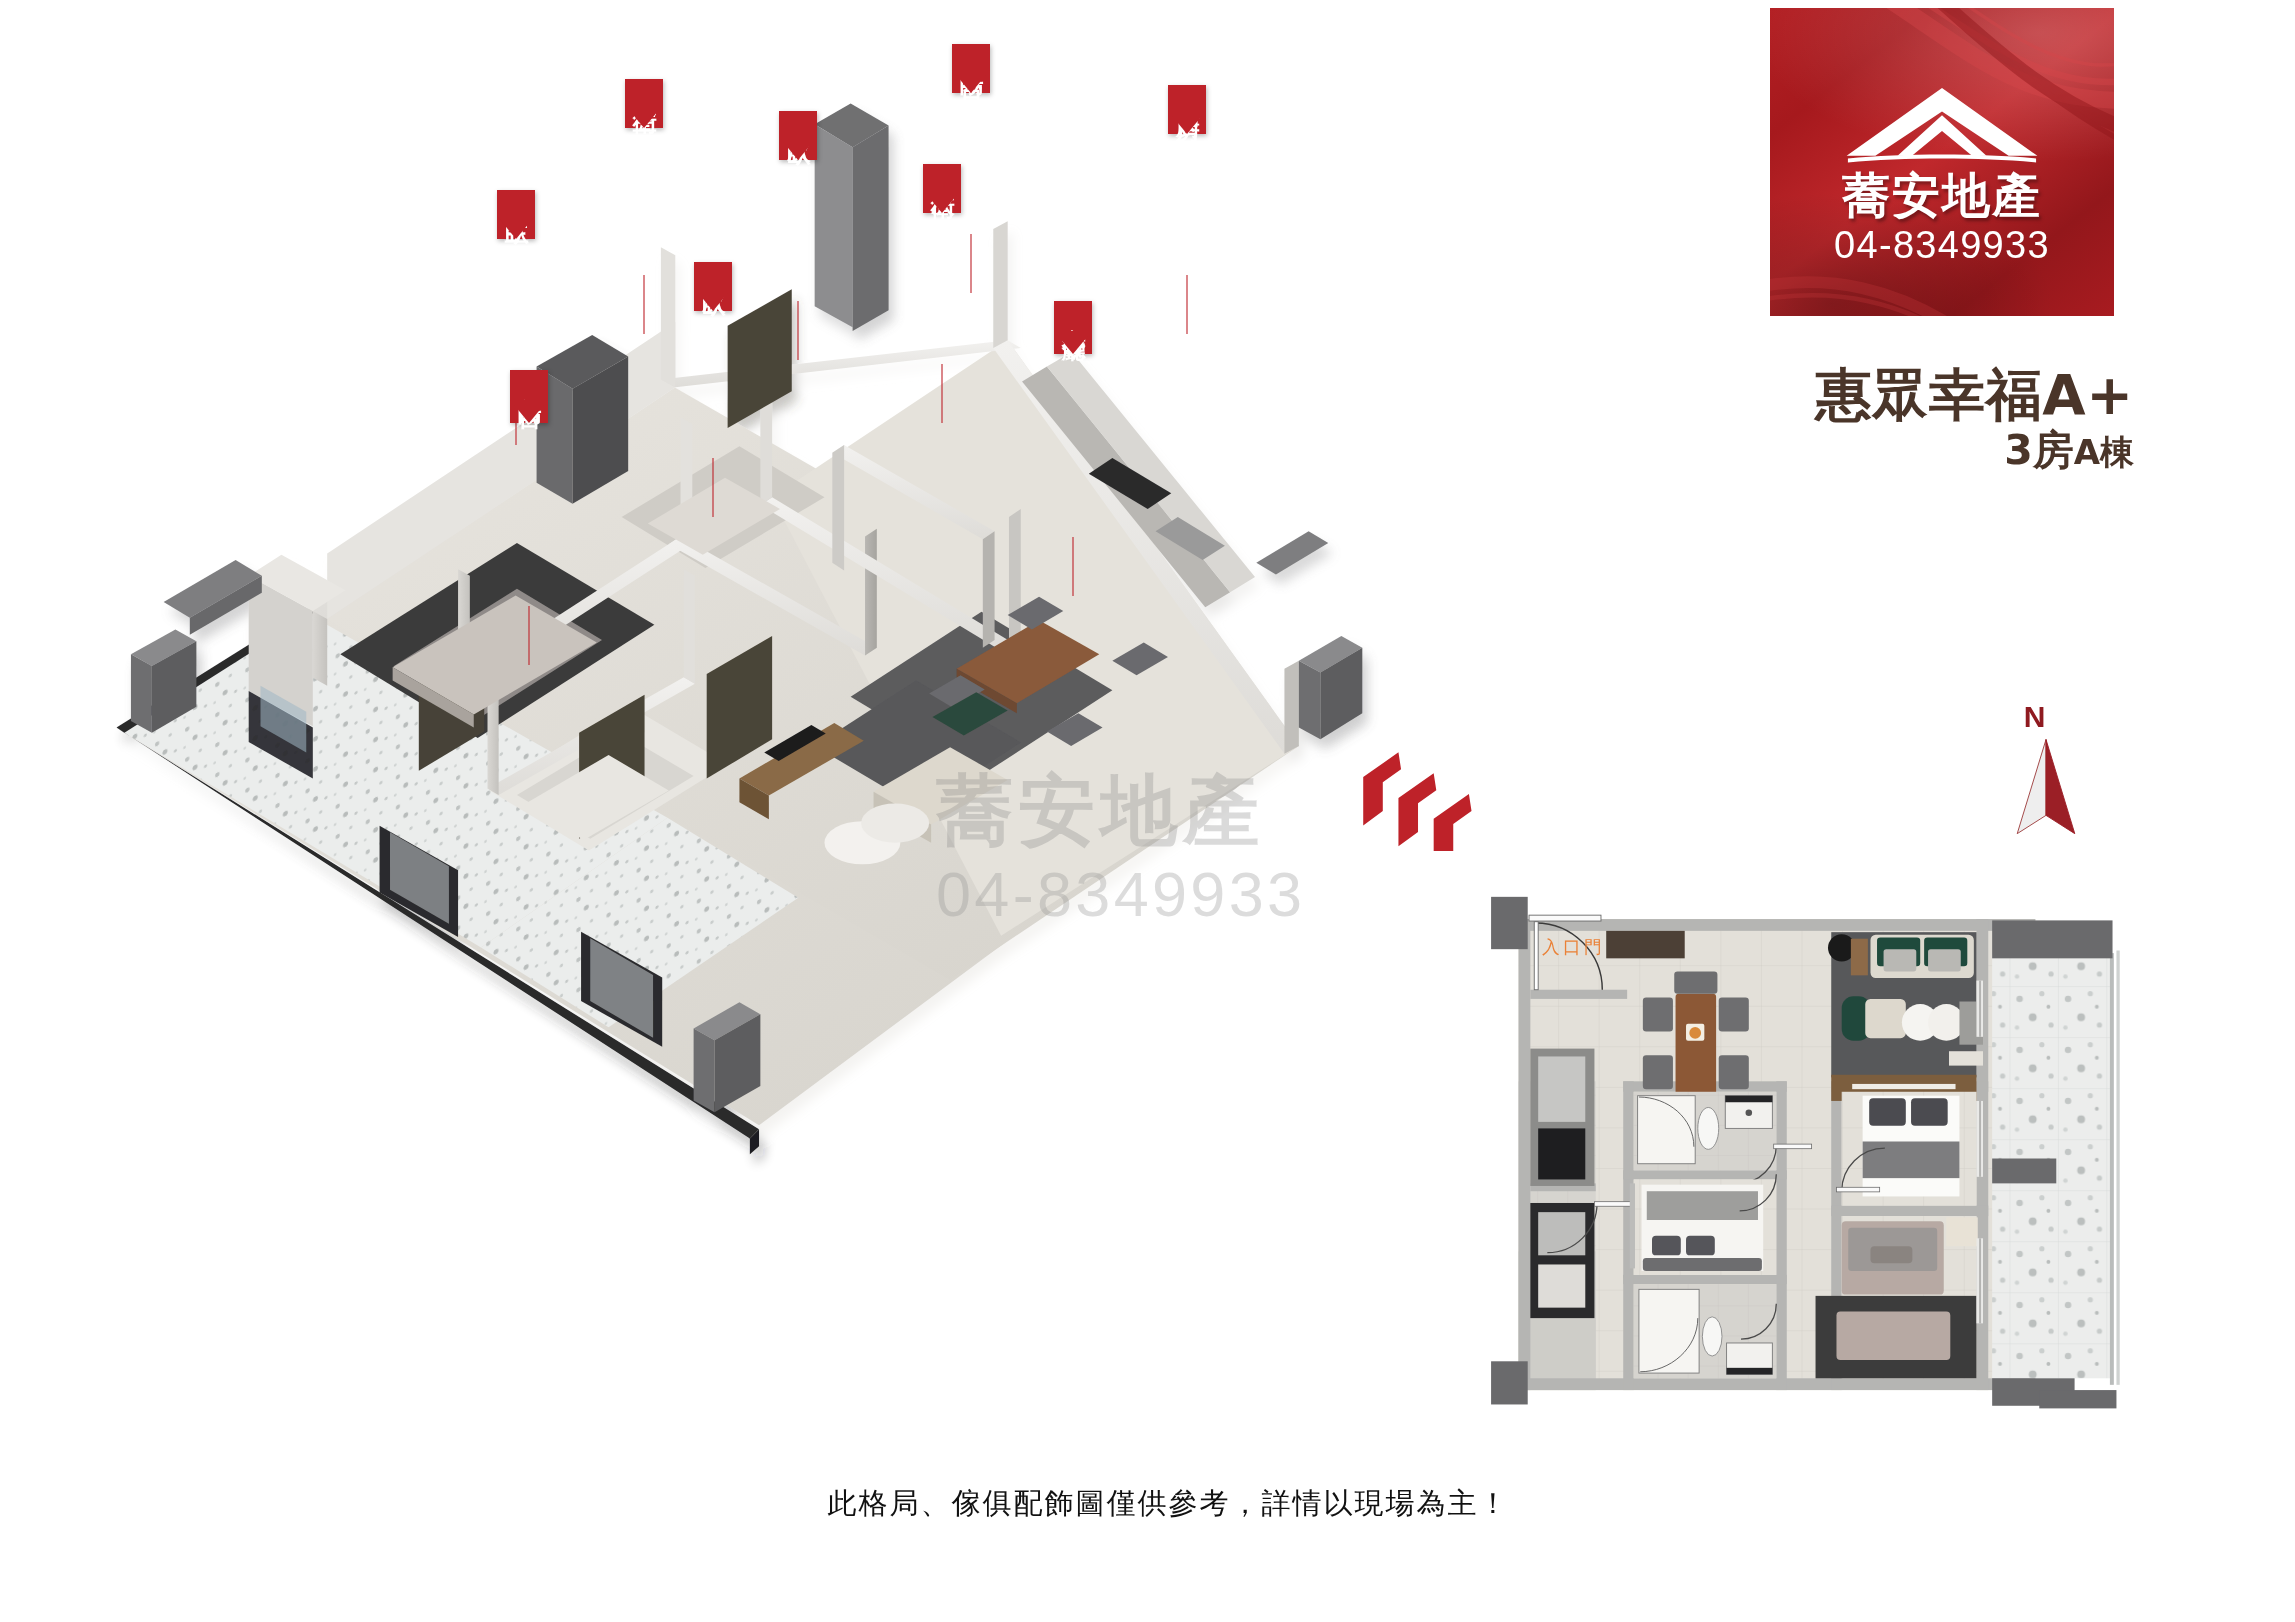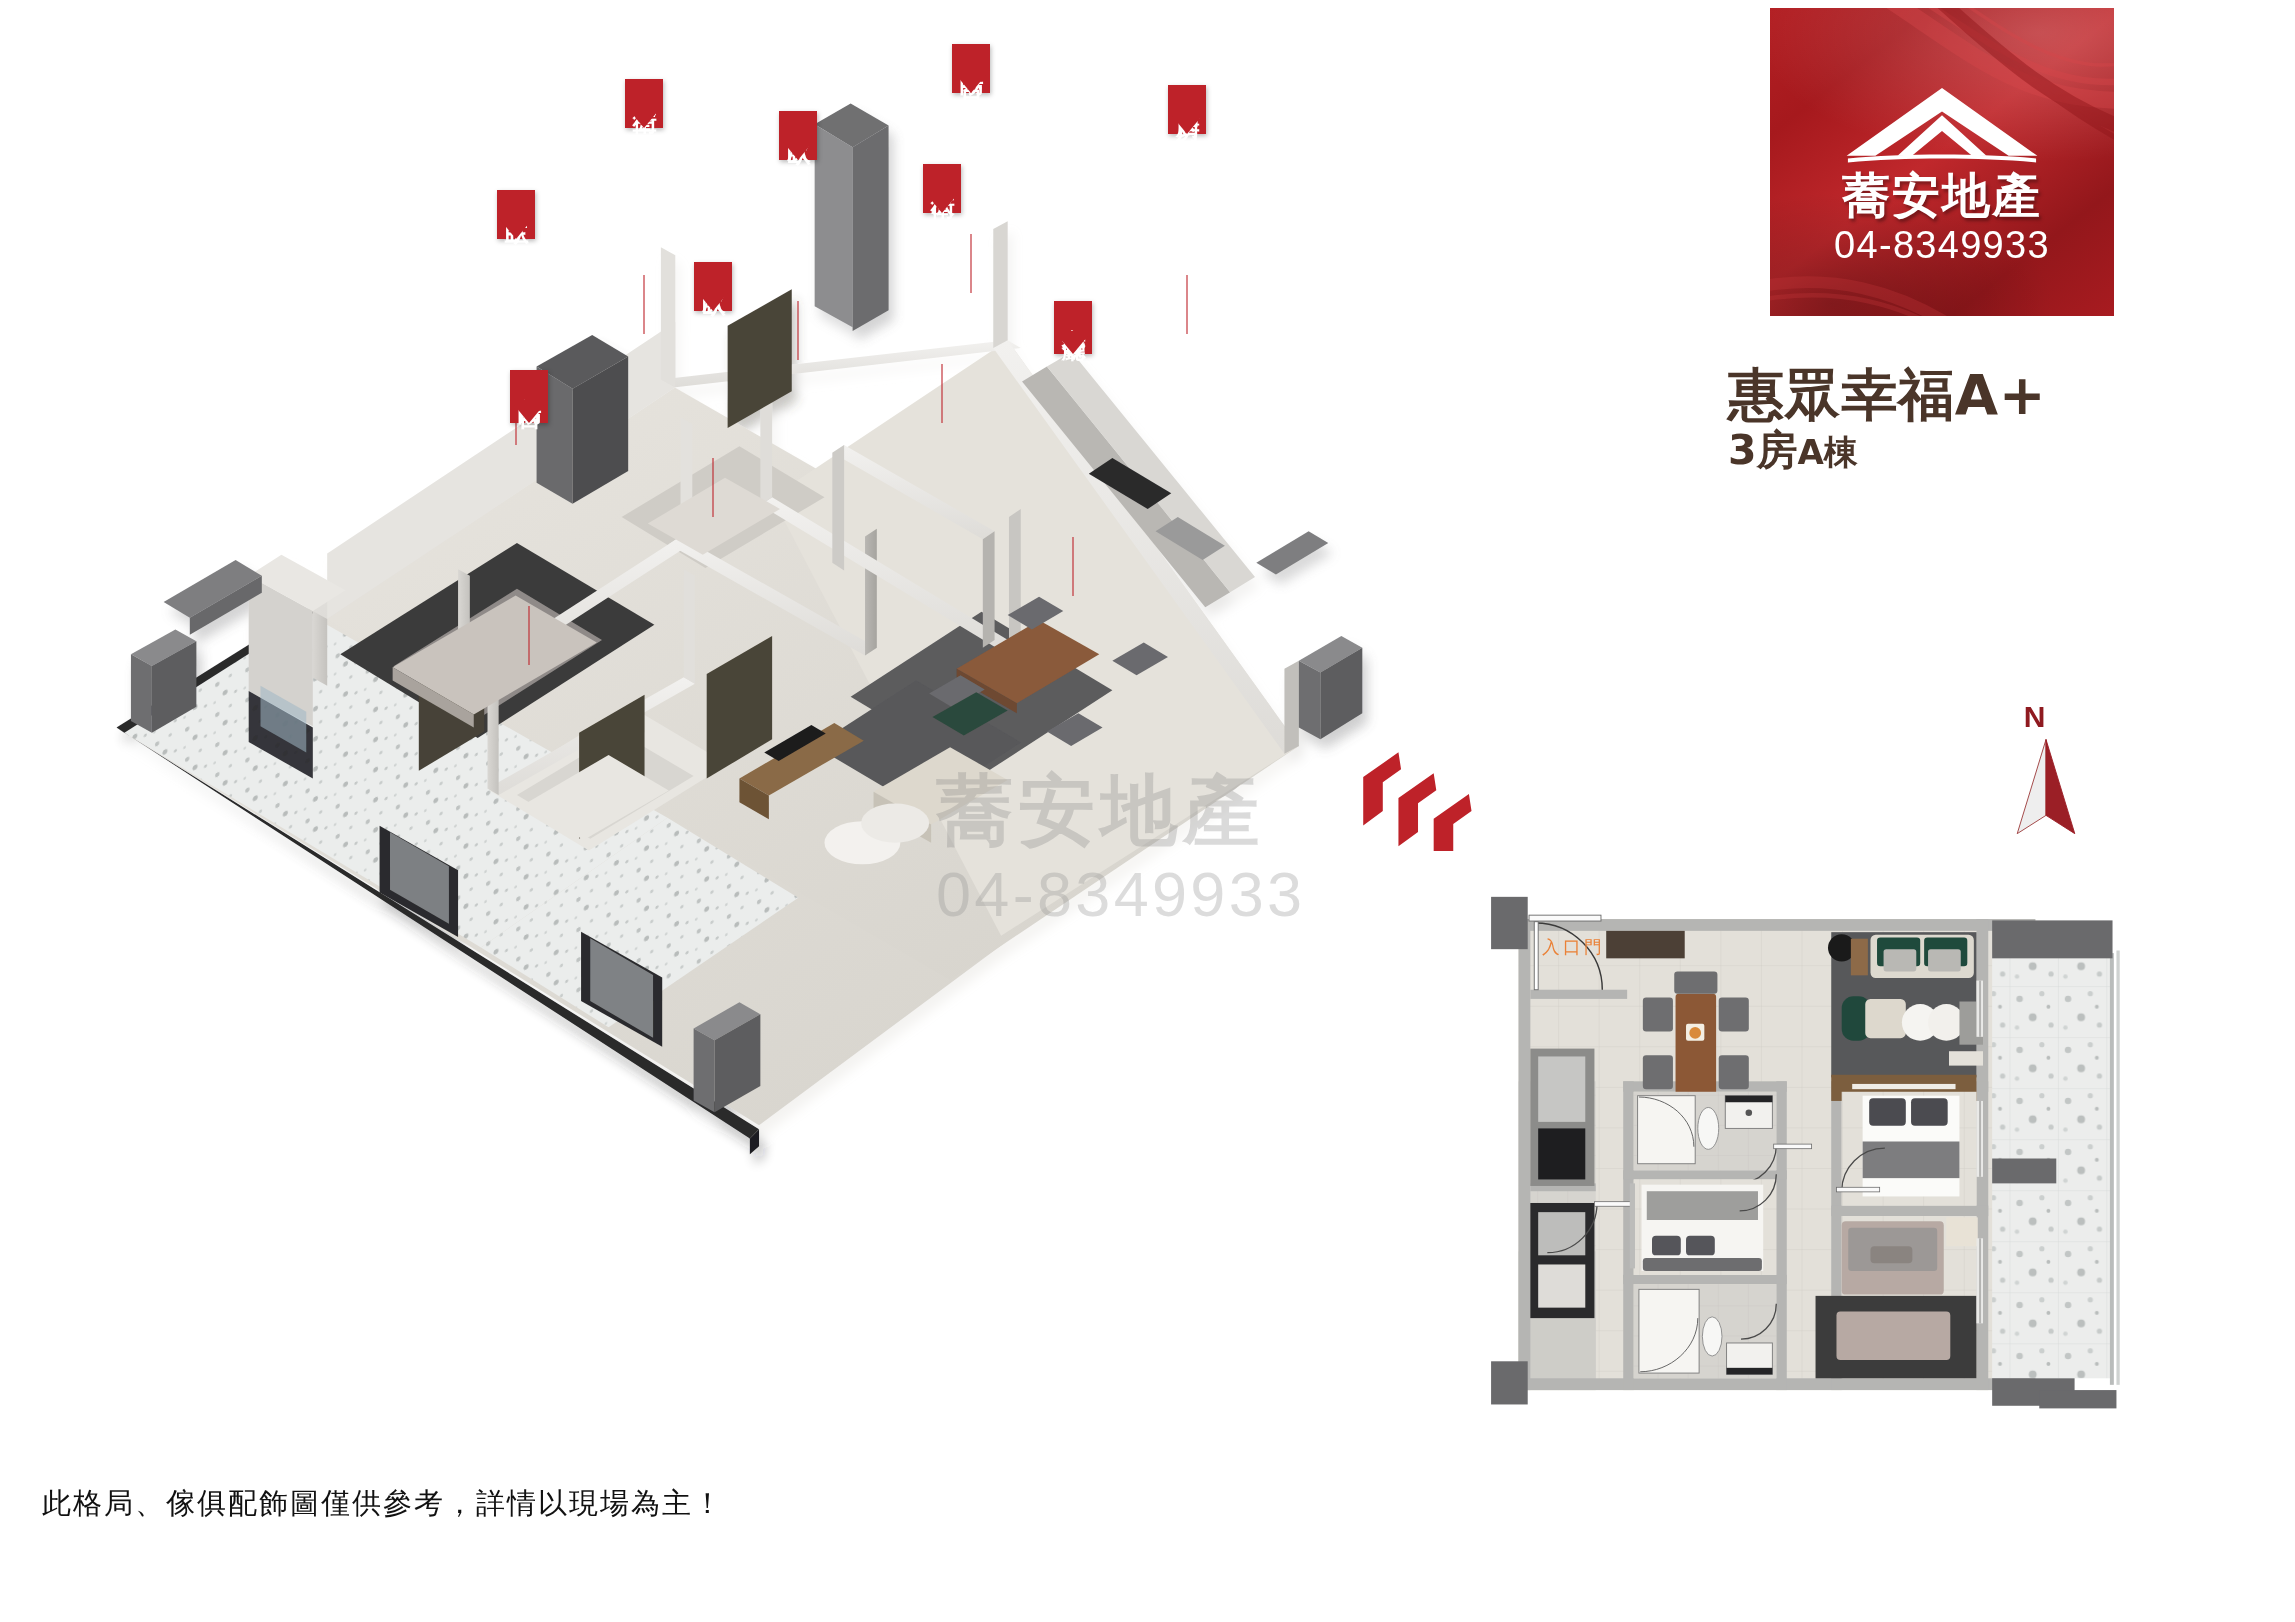--- a/index.html
+++ b/index.html
@@ -34,21 +34,21 @@
      width:196px;height:79px;}
   .logo-name{position:absolute;left:0;right:0;top:156px;text-align:center;
      color:#fff;font-size:48px;font-weight:900;letter-spacing:2px;
      font-family:"DejaVu Sans","Liberation Sans",sans-serif;
      text-shadow:2px 2.6px 3.3px rgba(0,0,0,.35);}
   .logo-phone{position:absolute;left:0;right:0;top:216px;text-align:center;
      color:#fff;font-size:38px;font-weight:400;letter-spacing:1.3px;
      font-family:"Liberation Sans","DejaVu Sans",sans-serif;}
 
   
-  #title-block{position:absolute;left:1728px;top:366px;width:406px;
+  #title-block{position:absolute;left:1728px;top:366px;width:406px;text-align:right;
      color:#4a3529;}
   #title-main{font-size:56px;font-weight:700;letter-spacing:0.7px;line-height:1.05;
      font-family:"DejaVu Sans","Liberation Sans",sans-serif;}
   #title-sub{margin-top:3.9px;font-size:41px;font-weight:700;line-height:1.05;
      font-family:"DejaVu Sans","Liberation Sans",sans-serif;}
   #title-sub .small{font-size:34px;}
 
   
   #compass{position:absolute;left:2012px;top:700px;width:85px;height:137px;}
   #compass .n{position:absolute;left:11.8px;top:0;font-size:30px;font-weight:700;
@@ -62,21 +62,21 @@
      z-index:50;pointer-events:none;opacity:.30;}
   #watermark .wm-name{font-size:77px;font-weight:900;color:#888;letter-spacing:5.2px;
      font-family:"DejaVu Sans","Liberation Sans",sans-serif;line-height:1;}
   #watermark .wm-phone{font-size:63px;font-weight:400;color:#8e8e8e;letter-spacing:3.3px;
      font-family:"Liberation Sans","DejaVu Sans",sans-serif;margin-top:9.2px;}
 
   
   #mini-plan{position:absolute;left:1478px;top:885px;width:662px;height:530px;}
 
   
-  #caption{position:absolute;left:0;right:0;top:1484px;text-align:left;
+  #caption{position:absolute;left:0;right:0;top:1484px;text-align:center;
      font-size:29px;color:#111;letter-spacing:2px;
      font-family:Liberation Sans, sans-serif;padding-left:42px;}
 </style>
 </head>
 <body>
 
 <div id="iso-stage">
   <svg width="1505" height="1374" viewBox="0 0 2300 2100">
     <defs>
       <linearGradient id="wallTop" x1="0" y1="0" x2="0" y2="1">

